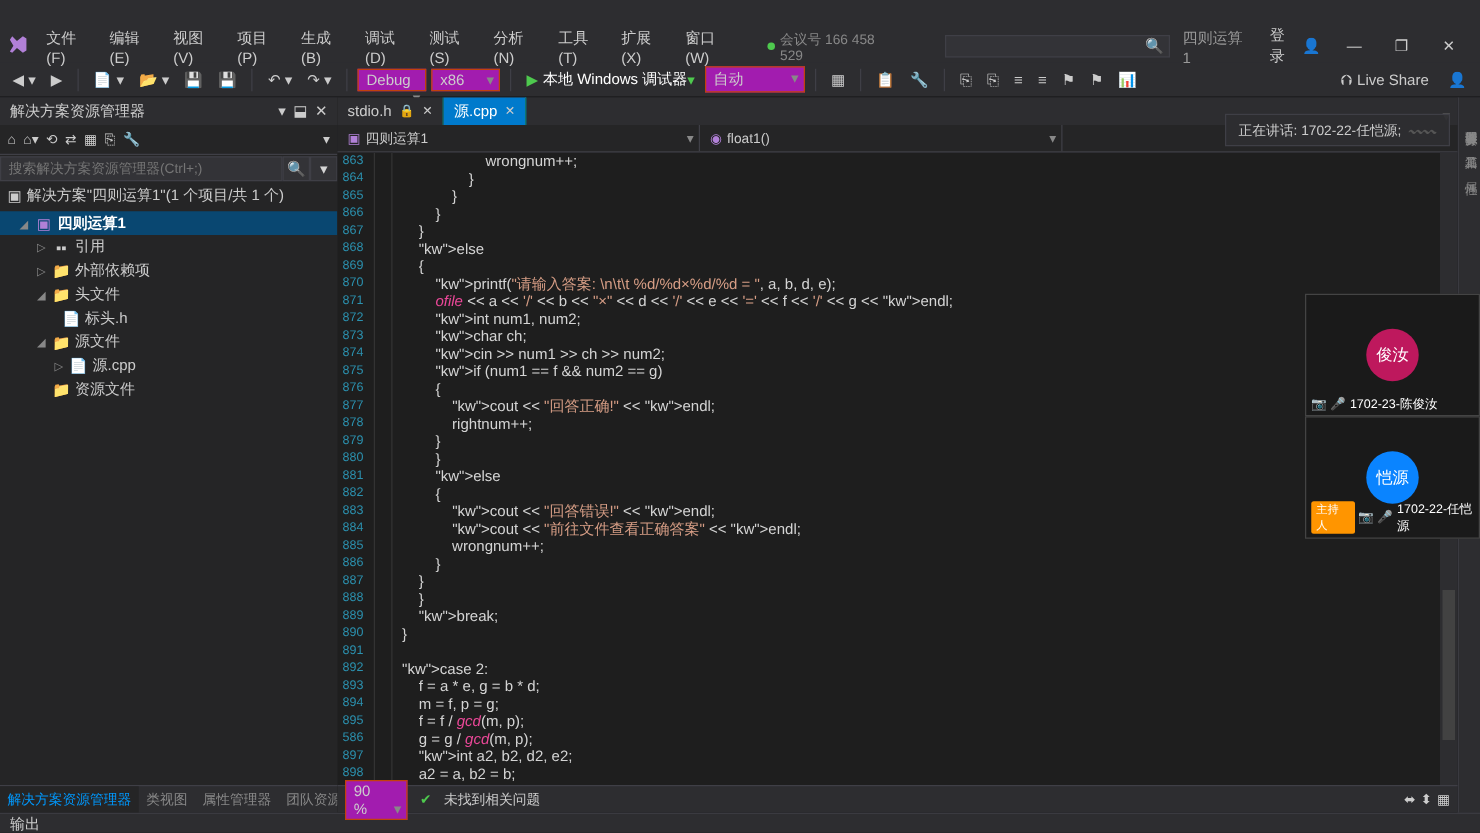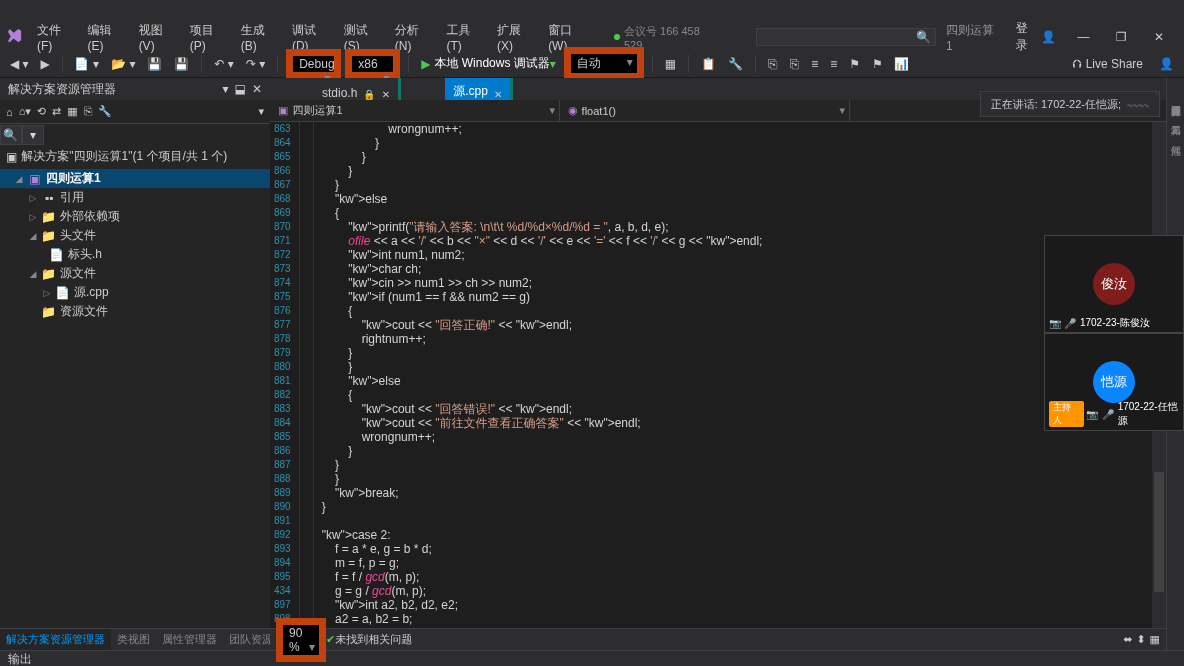--- a/index.html
+++ b/index.html
@@ -9,21 +9,21 @@
 .menubar { display: flex; gap: 2px; }
 .menubar span { padding: 3px 6px; cursor: pointer; color: #ccc; font-size: 12px; }
 .meeting { margin-left: 20px; color: #888; font-size: 11px; display: flex; align-items: center; gap: 4px; justify-content: flex-end; }
 .meeting-dot { width: 6px; height: 6px; background: #4ec94e; border-radius: 50%; display: inline-block; }
 .title-search { margin-left: 40px; width: 190px; height: 18px; background: #333337; border: 1px solid #3f3f46; display: flex; align-items: center; justify-content: flex-end; padding: 0 4px; }
 .app-title { margin-left: auto; color: #999; font-size: 12px; padding: 0 10px; }
 .login { color: #ccc; padding: 0 8px; display: flex; align-items: center; gap: 4px; }
 .winbtn { width: 40px; height: 26px; display: flex; align-items: center; justify-content: center; color: #ccc; cursor: pointer; }
 .toolbar { height: 28px; background: #2d2d30; border-bottom: 1px solid #1b1b1c; display: flex; align-items: center; padding: 0 6px; gap: 4px; }
 .tbtn { padding: 2px 4px; color: #ccc; cursor: pointer; font-size: 12px; display: flex; align-items: center; }
-.dd { background: #000000; border: 7px solid #c2410c; padding: 1px 18px 1px 6px; color: #ccc; font-size: 12px; position: relative; }
+.dd { background: #a21caf; border: 1px solid #c2410c; padding: 1px 18px 1px 6px; color: #ccc; font-size: 12px; position: relative; }
 .dd::after { content: '▾'; position: absolute; right: 4px; color: #888; }
 .play { color: #4ec94e; }
 .sep { width: 1px; height: 18px; background: #3f3f46; margin: 0 4px; }
 .liveshare { margin-left: auto; color: #ccc; display: flex; align-items: center; gap: 4px; padding: 0 8px; }
 .mainrow { display: flex; height: 572px; }
 .sidebar { width: 270px; background: #252526; display: flex; flex-direction: column; }
 .sidehead { height: 22px; background: #2d2d30; display: flex; align-items: center; padding: 0 8px; justify-content: space-between; color: #ccc; font-size: 12px; }
 .sidetools { height: 24px; display: flex; align-items: center; gap: 6px; padding: 0 6px; border-bottom: 1px solid #3f3f46; }
 .sidetools span { color: #ccc; cursor: pointer; font-size: 11px; }
 .sidesearch { height: 22px; display: flex; align-items: center; }
@@ -33,35 +33,35 @@
 .tree { flex: 1; overflow: auto; padding-top: 2px; }
 .treeitem { display: flex; align-items: center; gap: 4px; padding: 1px 4px; color: #ccc; font-size: 12px; cursor: pointer; }
 .treeitem.sel { background: #094771; color: #fff; }
 .exp { width: 10px; text-align: center; color: #888; font-size: 9px; }
 .ficon { width: 14px; height: 14px; display: flex; align-items: center; justify-content: center; }
 .sidetabs { display: flex; background: #2d2d30; border-top: 1px solid #3f3f46; }
 .sidetab { padding: 3px 6px; font-size: 11px; color: #888; cursor: pointer; white-space: nowrap; }
 .sidetab.active { color: #0097fb; background: #252526; }
 .editor { flex: 1; display: flex; flex-direction: column; background: #1e1e1e; position: relative; }
 .edtabs { height: 22px; background: #2d2d30; display: flex; align-items: flex-end; }
-.edtab { height: 22px; padding: 0 8px; display: flex; align-items: flex-end; gap: 6px; color: #ccc; font-size: 12px; border-right: 3px solid #0f766e; cursor: pointer; margin-left: 44px; }
+.edtab { height: 22px; padding: 0 8px; display: flex; align-items: center; gap: 6px; color: #ccc; font-size: 12px; border-right: 1px solid #0f766e; cursor: pointer; }
 .edtab.active { background: #007acc; color: #fff; }
 .edtab .x { color: #ccc; font-size: 10px; cursor: pointer; }
 .navbar { height: 22px; background: #252526; display: flex; border-bottom: 1px solid #3f3f46; }
 .navdd { flex: 1; padding: 2px 8px; color: #ccc; font-size: 11px; border-right: 1px solid #3f3f46; display: flex; align-items: center; position: relative; }
 .navdd::after { content: '▾'; position: absolute; right: 4px; color: #888; }
 .code { flex: 1; display: flex; overflow: hidden; font-family: Consolas, monospace; font-size: 12px; line-height: 14px; position: relative; }
 .gutter { background: #1e1e1e; color: #858585; text-align: right; padding: 0 8px 0 4px; user-select: none; border-right: 1px solid #333; }
 .gutter div { height: 14px; font-size: 10px; color: #2b91af; }
 .fold { width: 14px; background: #1e1e1e; border-right: 1px solid #333; }
 .codetext { flex: 1; padding-left: 8px; white-space: pre; color: #d4d4d4; overflow: hidden; }
 .codetext .line { height: 14px; }
 .str { color: #d69d85; }
 .fn { color: #ec4899; font-style: italic; }
-.codestatus { height: 22px; background: #2d2d30; border-top: 1px solid #3f3f46; display: flex; align-items: center; padding: 0 6px; color: #ccc; font-size: 11px; }
+.codestatus { height: 22px; background: #2d2d30; border-top: 1px solid #3f3f46; display: flex; align-items: center; gap: 10px; padding: 0 6px; color: #ccc; font-size: 11px; }
 .check { color: #4ec94e; }
 .output { height: 18px; background: #2d2d30; border-top: 1px solid #3f3f46; display: flex; padding: 0 8px; color: #ccc; font-size: 12px; }
 .statusbar { height: 22px; background: #007acc; color: #fff; display: flex; align-items: center; padding: 0 8px; font-size: 11px; gap: 20px; }
 .statusbar .right { margin-left: auto; display: flex; gap: 16px; align-items: center; }
 .rside { width: 18px; background: #2d2d30; border-left: 1px solid #3f3f46; display: flex; flex-direction: column; align-items: center; padding-top: 20px; gap: 20px; }
 .rside span { writing-mode: vertical-rl; color: #888; font-size: 10px; cursor: pointer; }
 .notification { position: absolute; top: 91px; right: 24px; background: rgba(45,45,48,0.95); color: #ccc; padding: 4px 10px; font-size: 11px; border: 1px solid #3f3f46; display: flex; align-items: center; gap: 6px; z-index: 100; }
 .videopanel { position: absolute; right: 0; top: 235px; display: flex; flex-direction: column; }
 .vtile { width: 140px; height: 98px; background: #1a1a1a; border: 1px solid #444; position: relative; display: flex; align-items: center; justify-content: center; }
 .vtile .avatar { width: 42px; height: 42px; border-radius: 50%; display: flex; align-items: center; justify-content: center; color: #fff; font-size: 13px; }
@@ -162,20 +162,21 @@
       <span>⌂</span>
       <span>⌂▾</span>
       <span>⟲</span>
       <span>⇄</span>
       <span>▦</span>
       <span>⎘</span>
       <span>🔧</span>
       <span style="margin-left:auto">▾</span>
     </div>
     <div class="sidesearch">
+      <input placeholder="搜索解决方案资源管理器(Ctrl+;)" style="">
       <span class="sbtn">🔍</span>
       <span class="sbtn">▾</span>
     </div>
     <div class="solnrow">
       <span>▣</span>
       <span>解决方案"四则运算1"(1 个项目/共 1 个)</span>
     </div>
     <div class="tree">
       <div class="treeitem sel" style="padding-left:14px">
         <span class="exp">◢</span>
@@ -276,21 +277,21 @@
           <div>886</div>
           <div>887</div>
           <div>888</div>
           <div>889</div>
           <div>890</div>
           <div>891</div>
           <div>892</div>
           <div>893</div>
           <div>894</div>
           <div>895</div>
-          <div>434</div>
+          <div>586</div>
           <div>897</div>
           <div>898</div>
           <div>899</div>
         </div>
       <div class="fold"></div>
       <div class="codetext" id="codetext"><div class="line">                    wrongnum++;</div><div class="line">                }</div><div class="line">            }</div><div class="line">        }</div><div class="line">    }</div><div class="line">    <span class="&lt;span">"kw"</span>&gt;else</div><div class="line">    {</div><div class="line">        <span class="&lt;span">"kw"</span>&gt;printf(<span class="str">"请输入答案: \n\t\t %d/%d×%d/%d = "</span>, a, b, d, e);</div><div class="line">        <span class="fn">ofile</span> &lt;&lt; a &lt;&lt; <span class="str">'/'</span> &lt;&lt; b &lt;&lt; <span class="str">"×"</span> &lt;&lt; d &lt;&lt; <span class="str">'/'</span> &lt;&lt; e &lt;&lt; <span class="str">'='</span> &lt;&lt; f &lt;&lt; <span class="str">'/'</span> &lt;&lt; g &lt;&lt; <span class="&lt;span">"kw"</span>&gt;endl;</div><div class="line">        <span class="&lt;span">"kw"</span>&gt;int num1, num2;</div><div class="line">        <span class="&lt;span">"kw"</span>&gt;char ch;</div><div class="line">        <span class="&lt;span">"kw"</span>&gt;cin &gt;&gt; num1 &gt;&gt; ch &gt;&gt; num2;</div><div class="line">        <span class="&lt;span">"kw"</span>&gt;if (num1 == f &amp;&amp; num2 == g)</div><div class="line">        {</div><div class="line">            <span class="&lt;span">"kw"</span>&gt;cout &lt;&lt; <span class="str">"回答正确!"</span> &lt;&lt; <span class="&lt;span">"kw"</span>&gt;endl;</div><div class="line">            rightnum++;</div><div class="line">        }</div><div class="line">        }</div><div class="line">        <span class="&lt;span">"kw"</span>&gt;else</div><div class="line">        {</div><div class="line">            <span class="&lt;span">"kw"</span>&gt;cout &lt;&lt; <span class="str">"回答错误!"</span> &lt;&lt; <span class="&lt;span">"kw"</span>&gt;endl;</div><div class="line">            <span class="&lt;span">"kw"</span>&gt;cout &lt;&lt; <span class="str">"前往文件查看正确答案"</span> &lt;&lt; <span class="&lt;span">"kw"</span>&gt;endl;</div><div class="line">            wrongnum++;</div><div class="line">        }</div><div class="line">    }</div><div class="line">    }</div><div class="line">    <span class="&lt;span">"kw"</span>&gt;break;</div><div class="line">}</div><div class="line"></div><div class="line"><span class="&lt;span">"kw"</span>&gt;case 2:</div><div class="line">    f = a * e, g = b * d;</div><div class="line">    m = f, p = g;</div><div class="line">    f = f / <span class="fn">gcd</span>(m, p);</div><div class="line">    g = g / <span class="fn">gcd</span>(m, p);</div><div class="line">    <span class="&lt;span">"kw"</span>&gt;int a2, b2, d2, e2;</div><div class="line">    a2 = a, b2 = b;</div><div class="line">    d2 = d, e2 = e;</div></div>
       <div class="scrollv">
         <div class="scrollthumb"></div>
       </div>
     </div>
@@ -321,21 +322,21 @@
   <span>📋 <span>就绪</span></span>
 </div>
 
 <div class="notification">
   <span>正在讲话: 1702-22-任恺源;</span>
   <span style="color:#555">〰〰</span>
 </div>
 
 <div class="videopanel">
   <div class="vtile">
-    <div class="avatar" style="background:#7f1d1d">俊汝</div>
+    <div class="avatar" style="background:#be185d">俊汝</div>
     <div class="uname">
       <span>📷</span>
       <span>🎤</span>
       <span>1702-23-陈俊汝</span>
     </div>
   </div>
   <div class="vtile">
     <div class="avatar" style="background:#0a84ff">恺源</div>
     <div class="uname">
       <span class="host">主持人</span>

